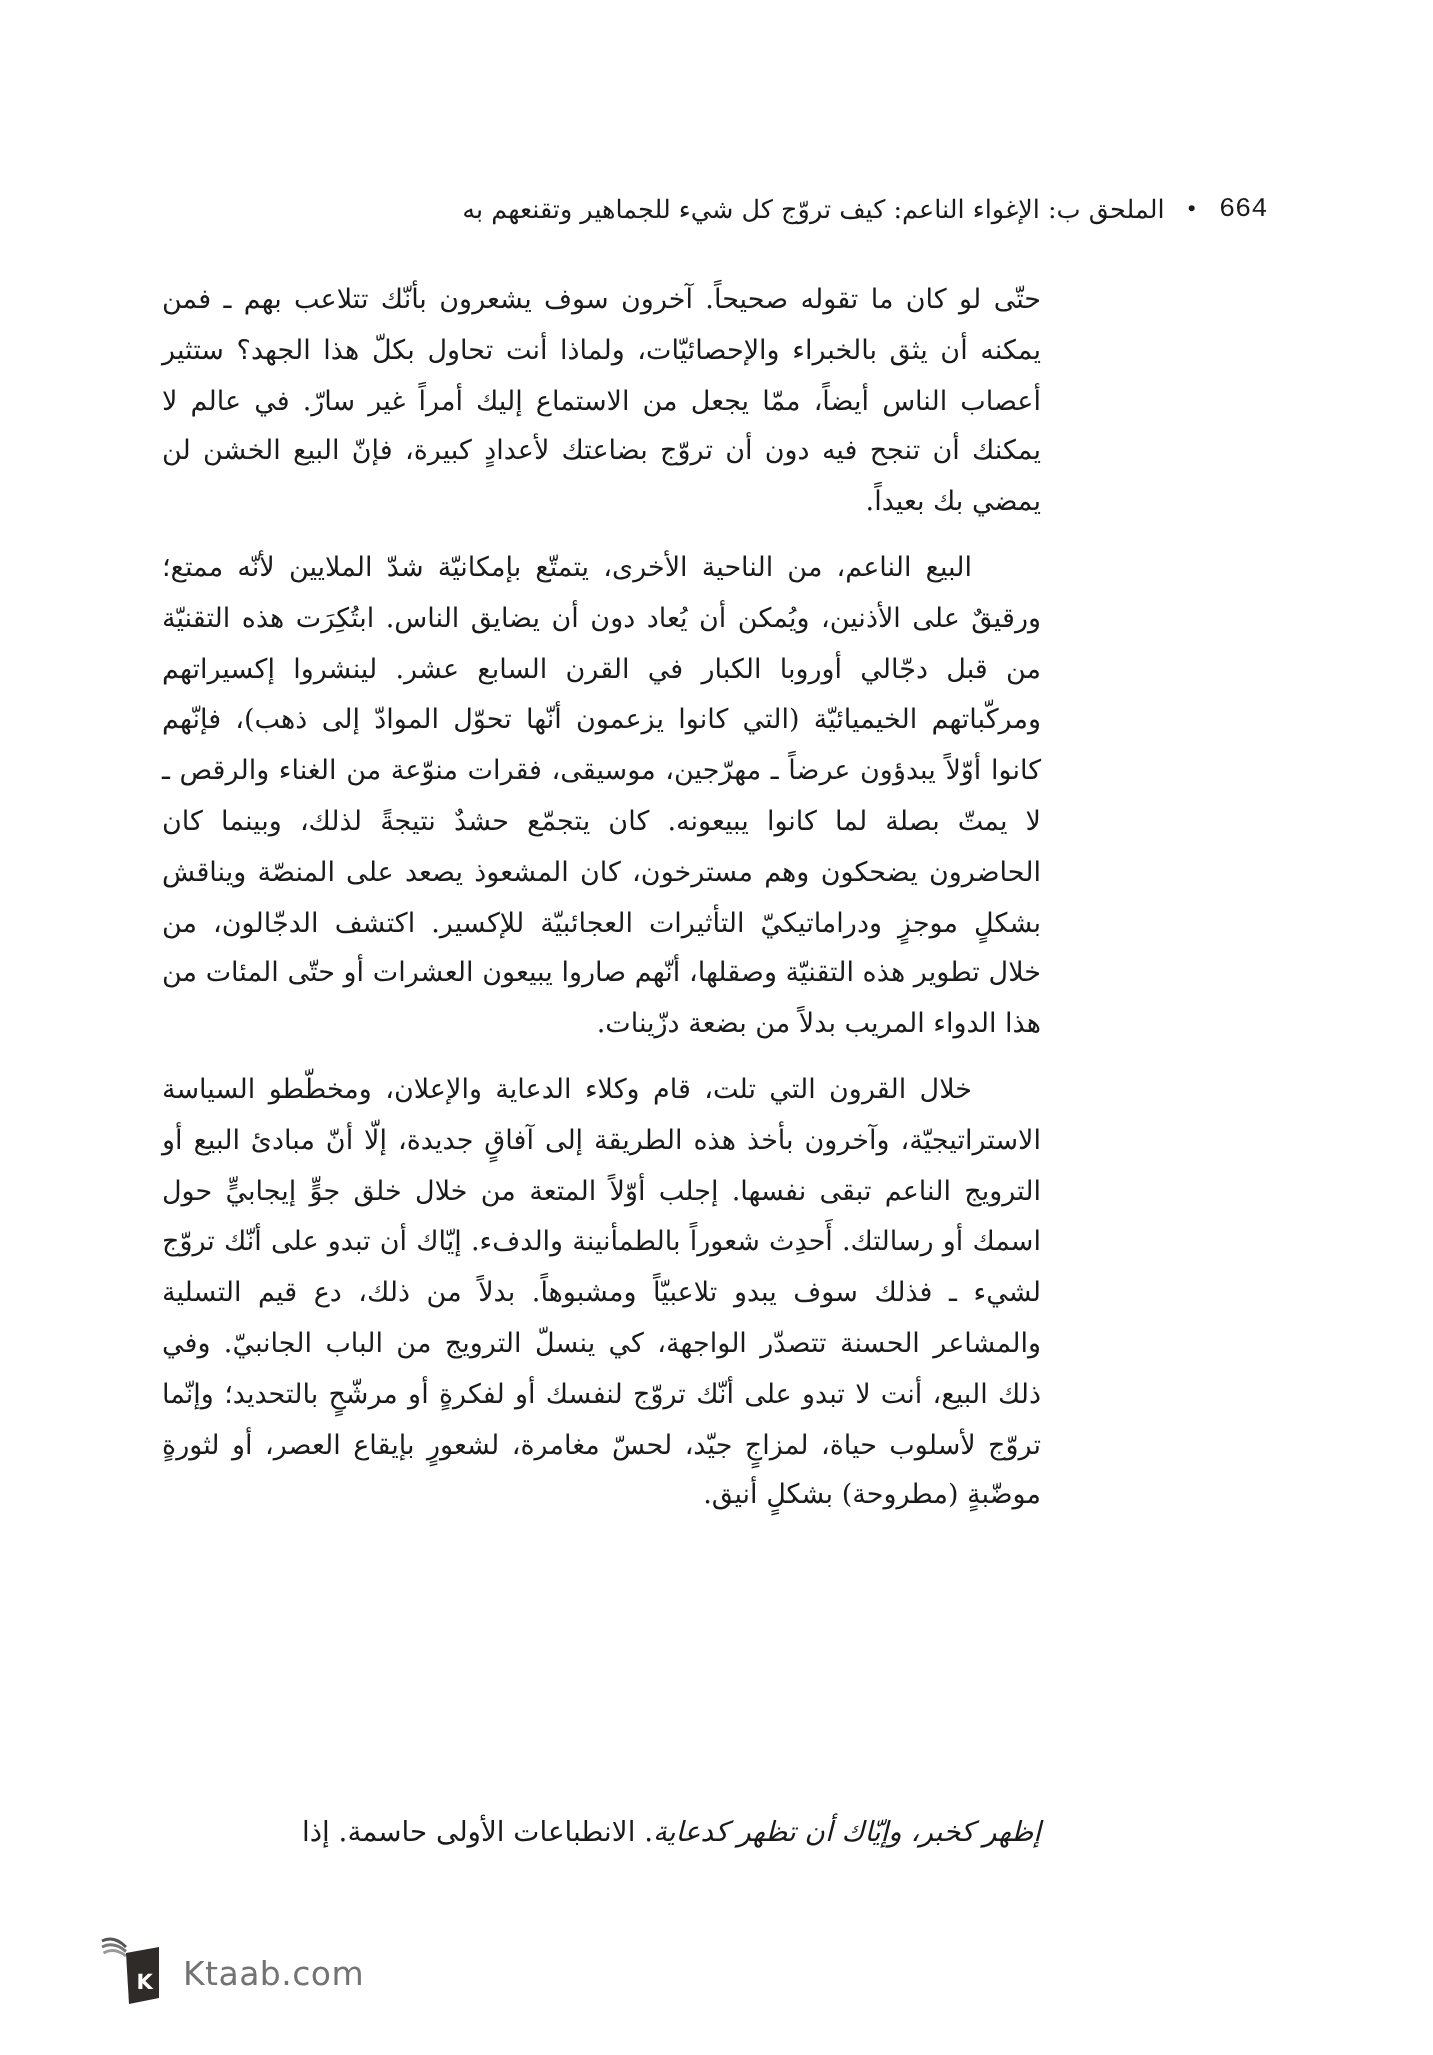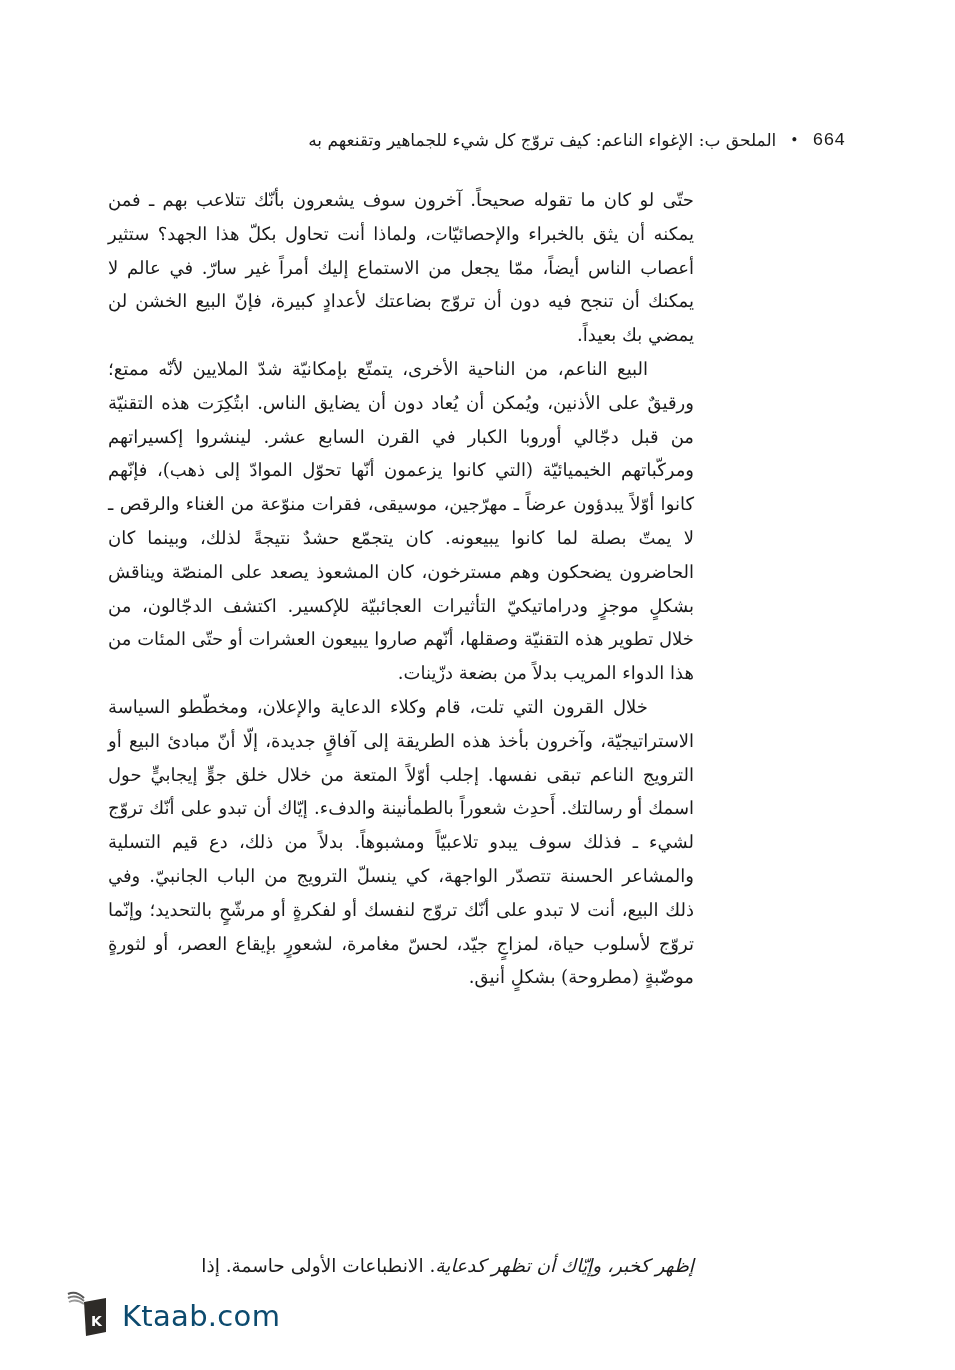--- a/index.html
+++ b/index.html
@@ -46,55 +46,55 @@
     line-height: 33.8px;
   }
   .para {
     margin: 0;
     text-align-last: right;
   }
   .para.indent {
     text-indent: 46px;
   }
   .para + .para {
+    margin-top: 10px;
   }
   .para.tight {
     margin-top: 0 !important;
   }
   .section-start {
     position: absolute;
     top: 1205px;
     left: 108px;
     width: 586px;
     direction: rtl;
     text-align: right;
     font-size: 18.5px;
     line-height: 34px;
-    margin-top: 44px;
   }
   .italic {
     font-style: italic;
   }
   .footer-logo {
     position: absolute;
     left: 66px;
     top: 1288px;
     display: flex;
     align-items: center;
     gap: 14px;
   }
   .logo-book {
     width: 42px;
     height: 50px;
     position: relative;
   }
   .logo-text {
     font-family: "DejaVu Sans", "Liberation Sans", sans-serif;
-    font-size: 29px;
-    color: #0c4a6e;
+    font-size: 22px;
+    color: #737373;
     letter-spacing: 0.3px;
     margin-top: 6px;
   }
 </style>
 </head>
 <body>
 
 <div class="page-header">
   <span class="page-number">664</span>
   <span class="header-bullet">•</span>

